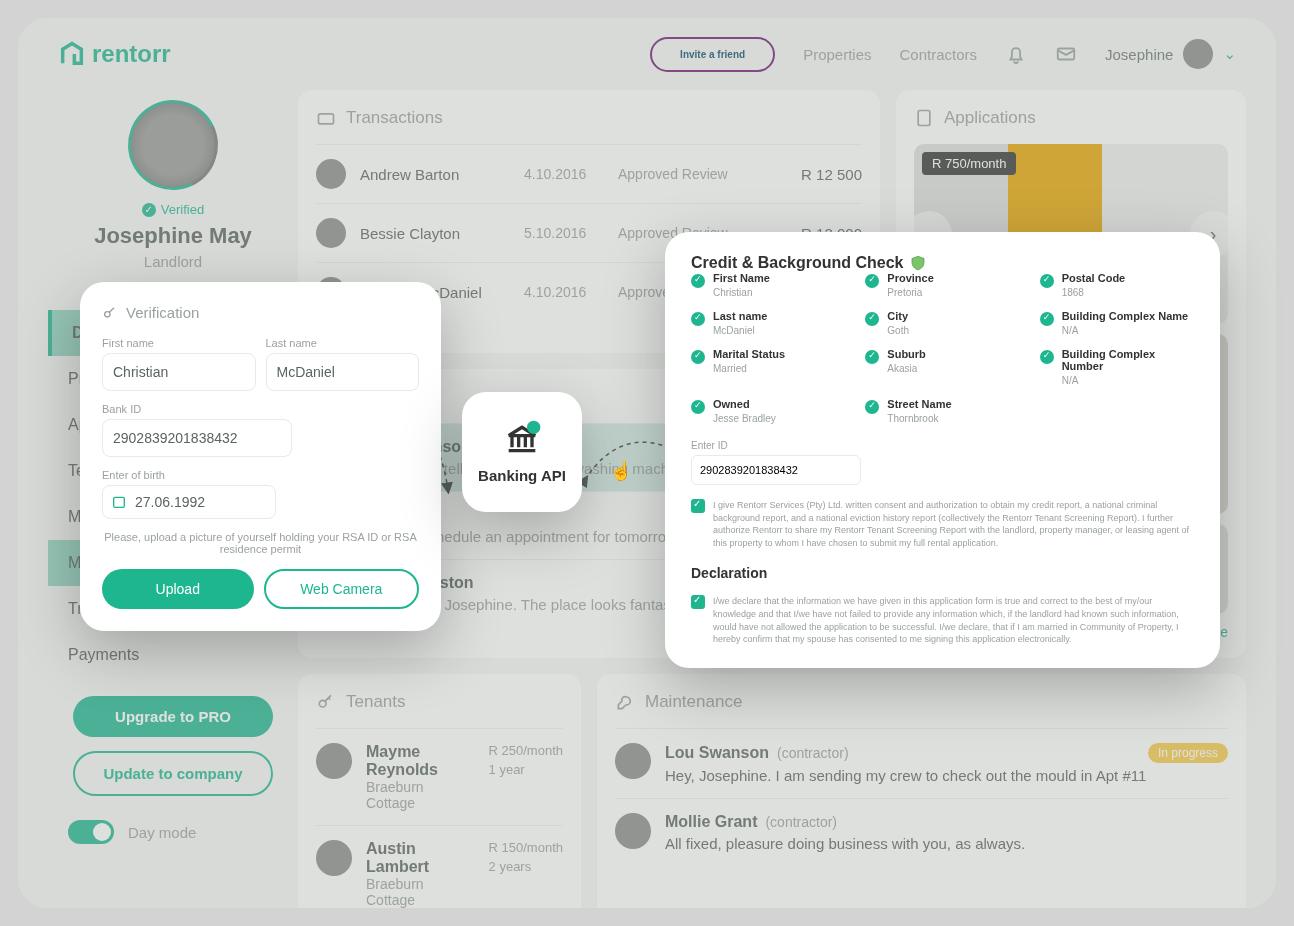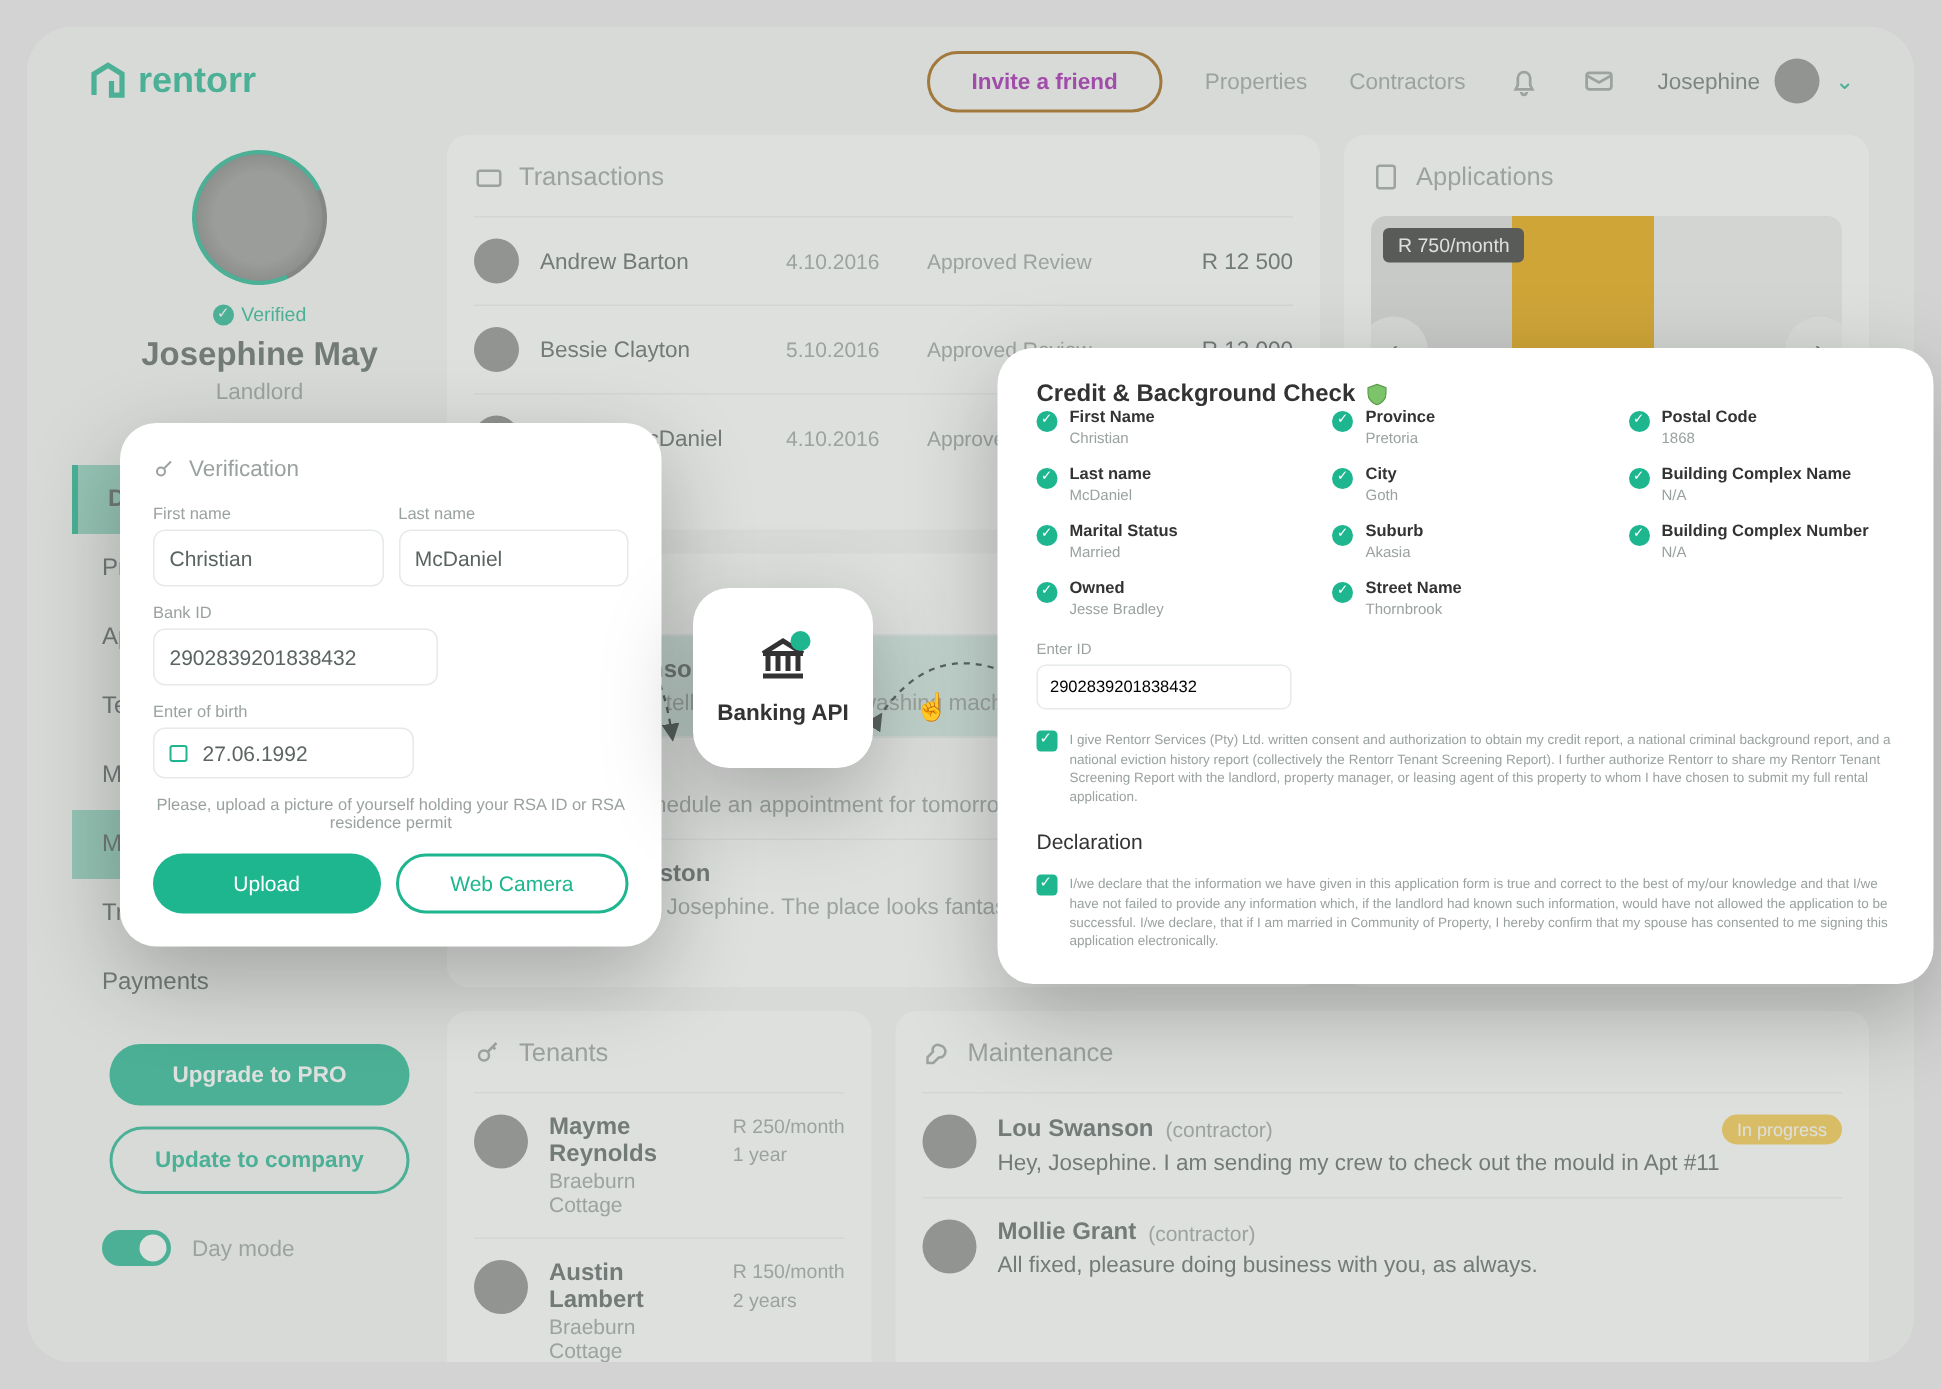--- a/index.html
+++ b/index.html
@@ -3,21 +3,21 @@
 <meta charset="utf-8">
 <style>
 *{box-sizing:border-box;margin:0;padding:0;font-family:-apple-system,BlinkMacSystemFont,'Segoe UI',sans-serif}
 body{background:#d3d3d3;width:1294px;height:926px;position:relative;overflow:hidden}
 .app{position:absolute;top:18px;left:18px;right:18px;bottom:18px;background:#f5f6f5;border-radius:30px;overflow:hidden}
 .overlay{position:absolute;inset:0;background:rgba(160,165,160,0.35);z-index:5;pointer-events:none}
 .header{height:72px;display:flex;align-items:center;padding:0 40px;gap:20px}
 .logo{display:flex;align-items:center;gap:6px;font-size:24px;font-weight:700;color:#1eb68f}
 .logo svg{width:28px;height:28px}
 .header-right{margin-left:auto;display:flex;align-items:center;gap:28px}
-.invite-btn{border:2px solid #a16207;color:#a21caf;background:transparent;padding:10px 28px;border-radius:24px;font-weight:700;font-size:15px}
+.invite-btn{border:2px solid #701a75;color:#0c4a6e;background:transparent;padding:10px 28px;border-radius:24px;font-weight:700;font-size:10px}
 .nav-link{color:#9aa29e;font-size:15px}
 .icon-btn{width:22px;height:22px;color:#9aa29e}
 .user-menu{display:flex;align-items:center;gap:10px;color:#6b7672;font-size:15px}
 .avatar{width:30px;height:30px;border-radius:50%;background:#8a8a8a;display:inline-block}
 .avatar.sm{width:30px;height:30px}
 .avatar.md{width:36px;height:36px}
 .content{display:flex;padding:0 30px 30px}
 .sidebar{width:250px;padding:10px 0}
 .profile{text-align:center;padding:0 10px 20px}
 .profile-pic{width:90px;height:90px;border-radius:50%;background:#777;margin:0 auto;border:3px solid #1eb68f;border-right-color:transparent;transform:rotate(20deg)}
@@ -78,36 +78,36 @@
 .vf-label{font-size:11px;color:#9aa29e;margin-bottom:4px;display:block}
 .vf-input{width:100%;border:1px solid #e6eae8;border-radius:8px;padding:10px;font-size:14px;color:#5a6461}
 .vf-hint{font-size:11px;color:#9aa29e;text-align:center;margin:10px 0 14px}
 .vf-btns{display:flex;gap:10px}
 .vf-btn{flex:1;padding:10px;border-radius:20px;font-size:14px;font-weight:500}
 .vf-btn.primary{background:#1eb68f;color:#fff;border:none}
 .vf-btn.secondary{background:#fff;color:#1eb68f;border:2px solid #1eb68f}
 .bank-api{top:392px;left:462px;width:120px;height:120px;display:flex;flex-direction:column;align-items:center;justify-content:center;gap:8px}
 .bank-api svg{width:40px;height:40px}
 .bank-label{font-weight:700;font-size:15px;color:#333;text-align:right;line-height:1.2}
-.credit-check{top:232px;left:665px;width:624px;padding:22px 26px;font-size:12px}
+.credit-check{top:232px;left:665px;width:555px;padding:22px 26px;font-size:12px}
 .cc-title{font-size:16px;font-weight:700;color:#333;display:flex;align-items:center;gap:6px}
 .cc-desc{font-size:10px;color:#9aa29e;margin:6px 0 14px;line-height:1.4}
 .cc-grid{display:grid;grid-template-columns:1fr 1fr 1fr;gap:12px 20px}
 .cc-field{display:flex;gap:8px}
 .cc-check{width:14px;height:14px;border-radius:50%;background:#1eb68f;flex-shrink:0;margin-top:2px;position:relative}
 .cc-check::after{content:'✓';color:#fff;font-size:9px;position:absolute;top:0;left:3px}
 .cc-field-label{font-size:11px;font-weight:600;color:#333}
 .cc-field-value{font-size:10px;color:#9aa29e;margin-top:3px}
 .cc-input-label{font-size:10px;color:#9aa29e;margin:16px 0 4px}
 .cc-input{width:170px;border:1px solid #e6eae8;border-radius:6px;padding:8px;font-size:11px}
 .cc-consent{display:flex;gap:8px;margin-top:14px}
 .cc-cb{width:14px;height:14px;background:#1eb68f;border-radius:3px;flex-shrink:0;position:relative}
 .cc-cb::after{content:'✓';color:#fff;font-size:10px;position:absolute;top:-1px;left:2px}
 .cc-consent-text{font-size:9px;color:#9aa29e;line-height:1.4}
-.cc-decl{font-size:14px;font-weight:400;color:#333;margin-top:16px}
+.cc-decl{font-size:14px;font-weight:700;color:#333;margin-top:16px}
 .curve{position:absolute;z-index:15;pointer-events:none}
 .cursor{position:absolute;top:460px;left:610px;font-size:18px;z-index:25;color:#333}
 </style>
 </head>
 <body>
 
 <div class="app">
   <div class="header">
     <div class="logo">
       <svg viewBox="0 0 24 24">

